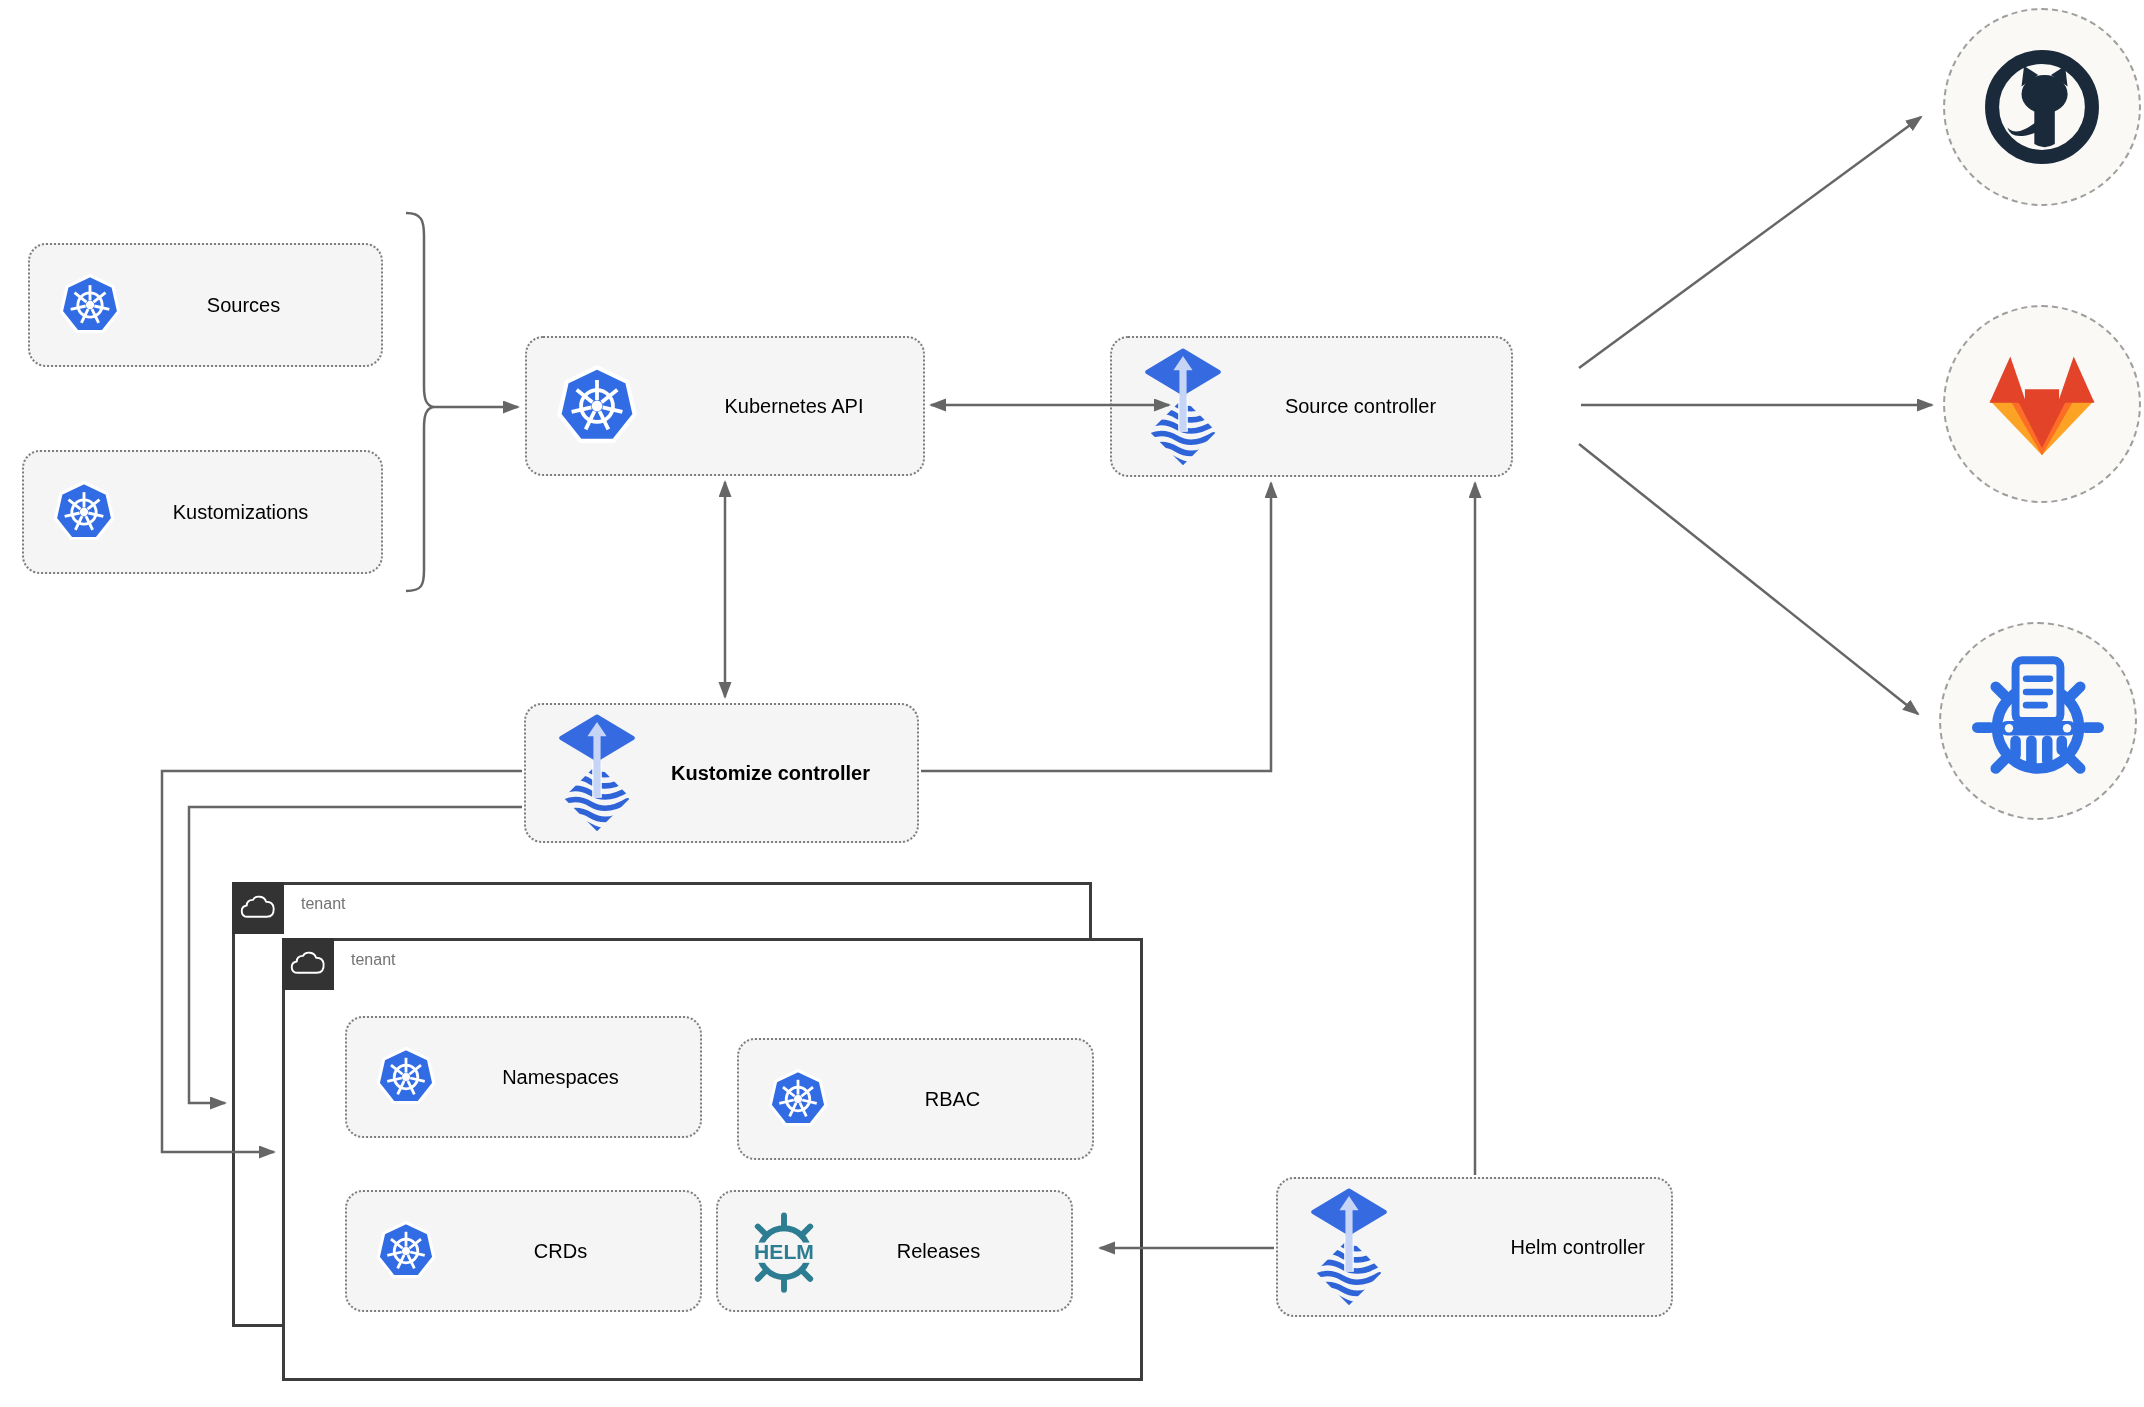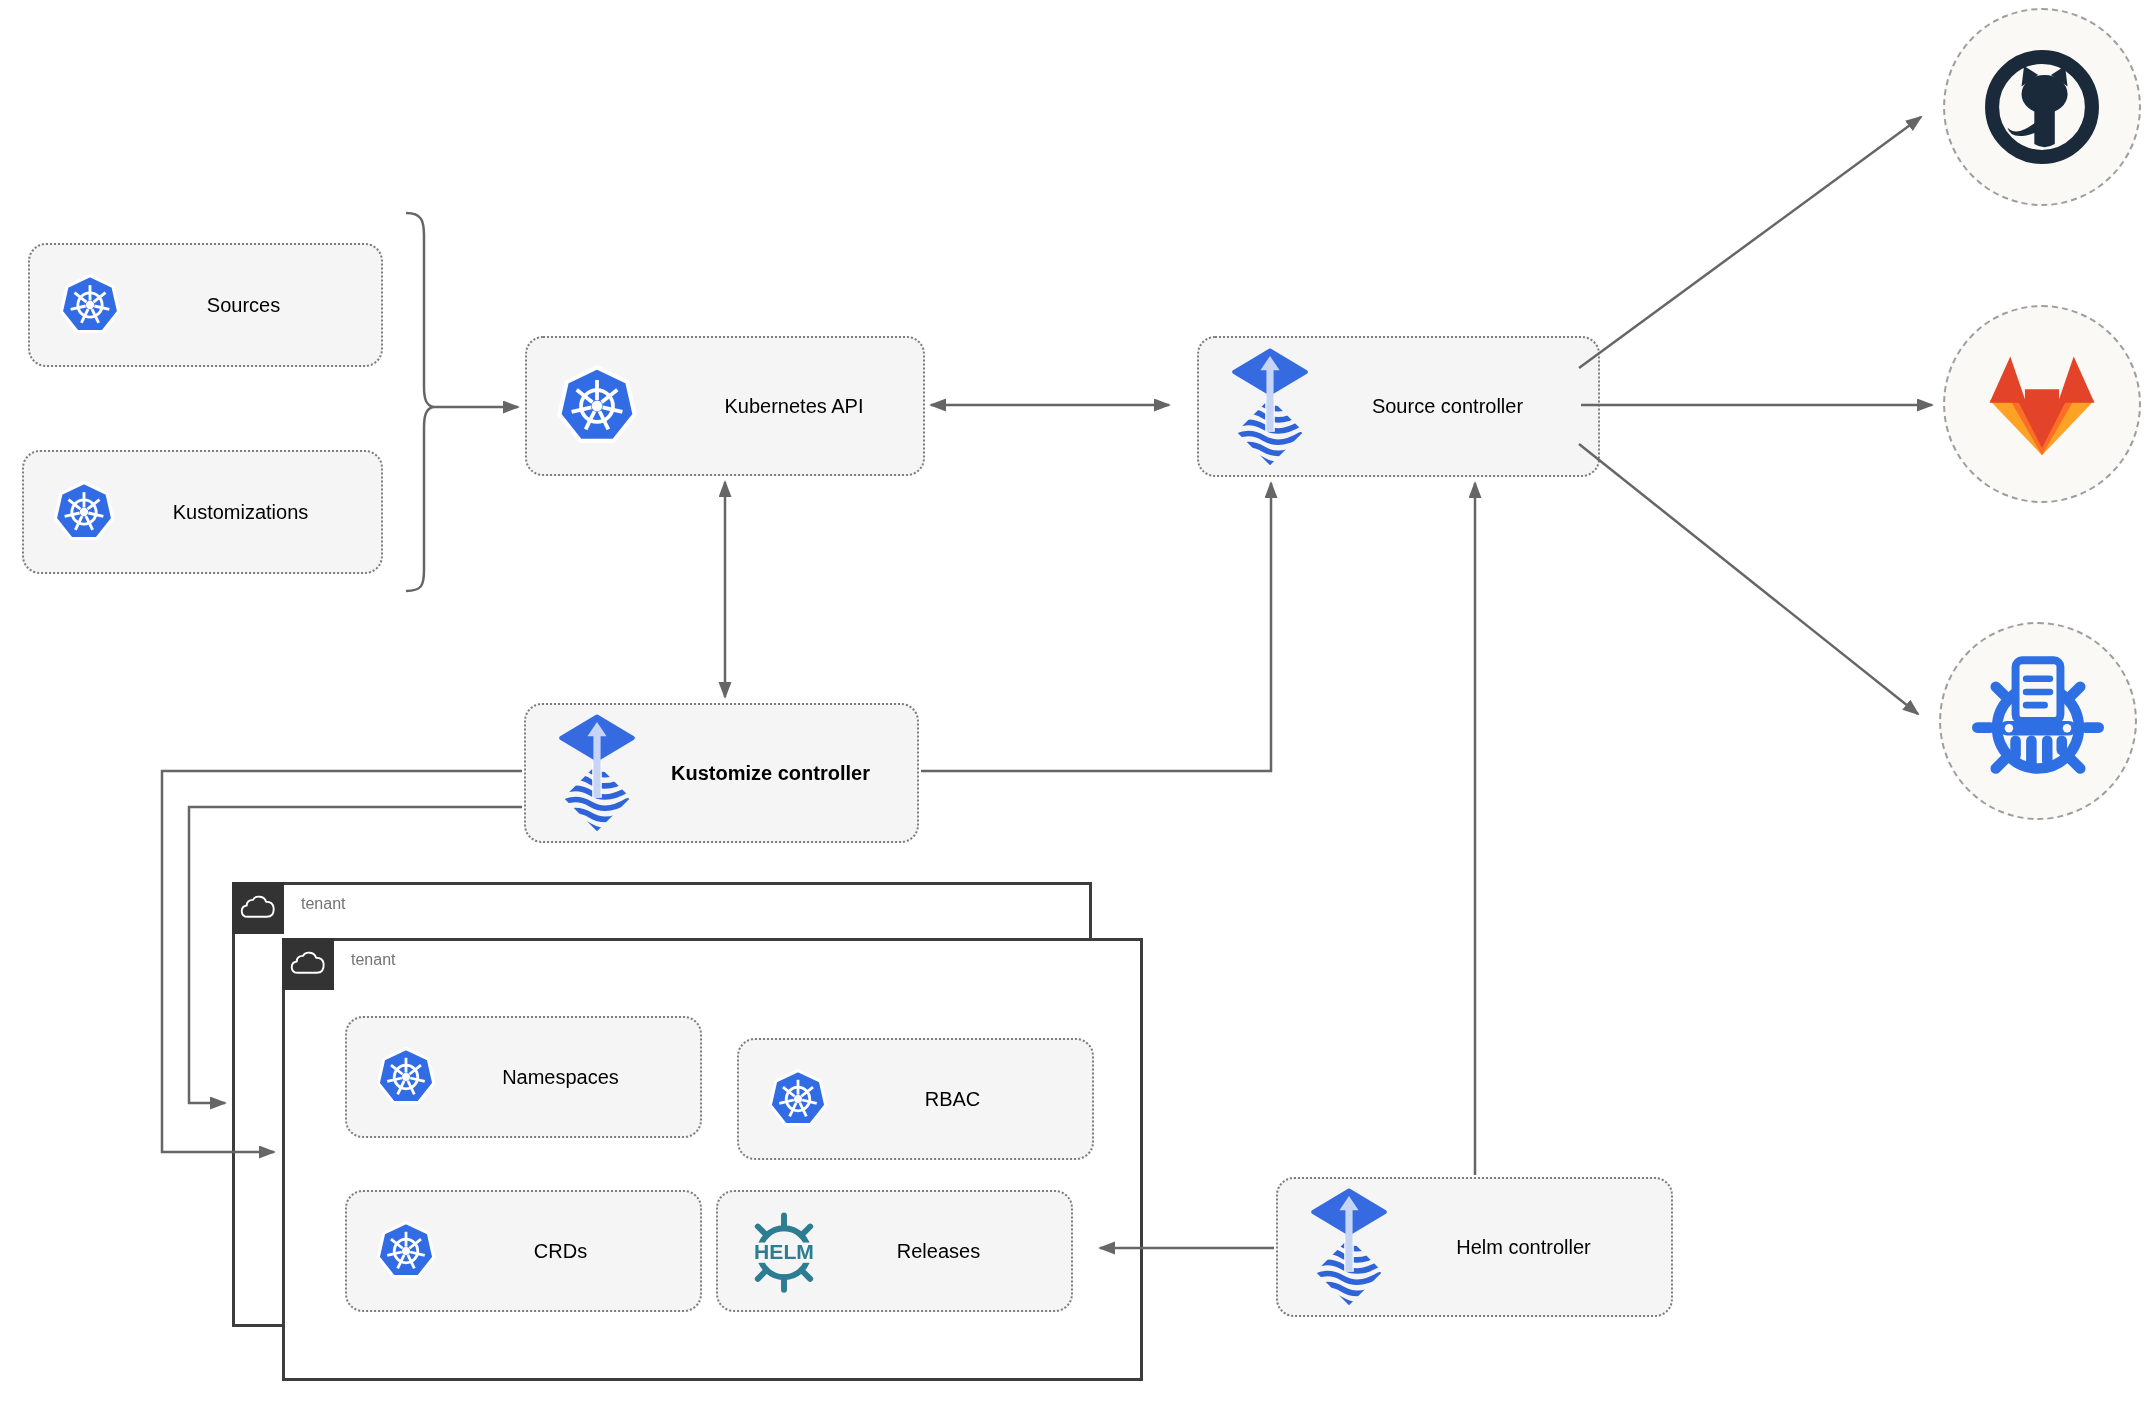--- a/index.html
+++ b/index.html
@@ -155,39 +155,39 @@
     <span class="lbl">Kustomizations</span>
   </div>
 
   <div class="node z3" style="left:525px;top:336px;width:400px;height:140px;gap:42px;">
     <svg class="icon" width="84" height="84">
         <use href="#sym-k8s"></use>
       </svg>
     <span class="lbl">Kubernetes API</span>
   </div>
 
-  <div class="node z3" style="left:1197px;top:336px;width:403px;height:141px;">
+  <div class="node z3" style="left:1110px;top:336px;width:403px;height:141px;">
     <svg class="icon" width="86" height="118">
         <use href="#sym-flux"></use>
       </svg>
     <span class="lbl" style="max-width:250px;">Source controller</span>
   </div>
 
   <div class="node z3" style="left:524px;top:703px;width:395px;height:140px;">
     <svg class="icon" width="86" height="118">
         <use href="#sym-flux"></use>
       </svg>
     <span class="lbl" style="max-width:250px;font-weight:bold;">Kustomize controller</span>
   </div>
 
   <div class="node z3" style="left:1276px;top:1177px;width:397px;height:140px;">
     <svg class="icon" width="86" height="118">
         <use href="#sym-flux"></use>
       </svg>
-    <span class="lbl" style="max-width:250px;">Helm controller</span>
+    <span class="lbl" style="max-width:250px;text-align:right;">Helm controller</span>
   </div>
 
   <div class="node z3" style="left:345px;top:1016px;width:357px;height:122px;">
     <svg class="icon" width="62" height="62">
         <use href="#sym-k8s"></use>
       </svg>
     <span class="lbl">Namespaces</span>
   </div>
 
   <div class="node z3" style="left:737px;top:1038px;width:357px;height:122px;">

